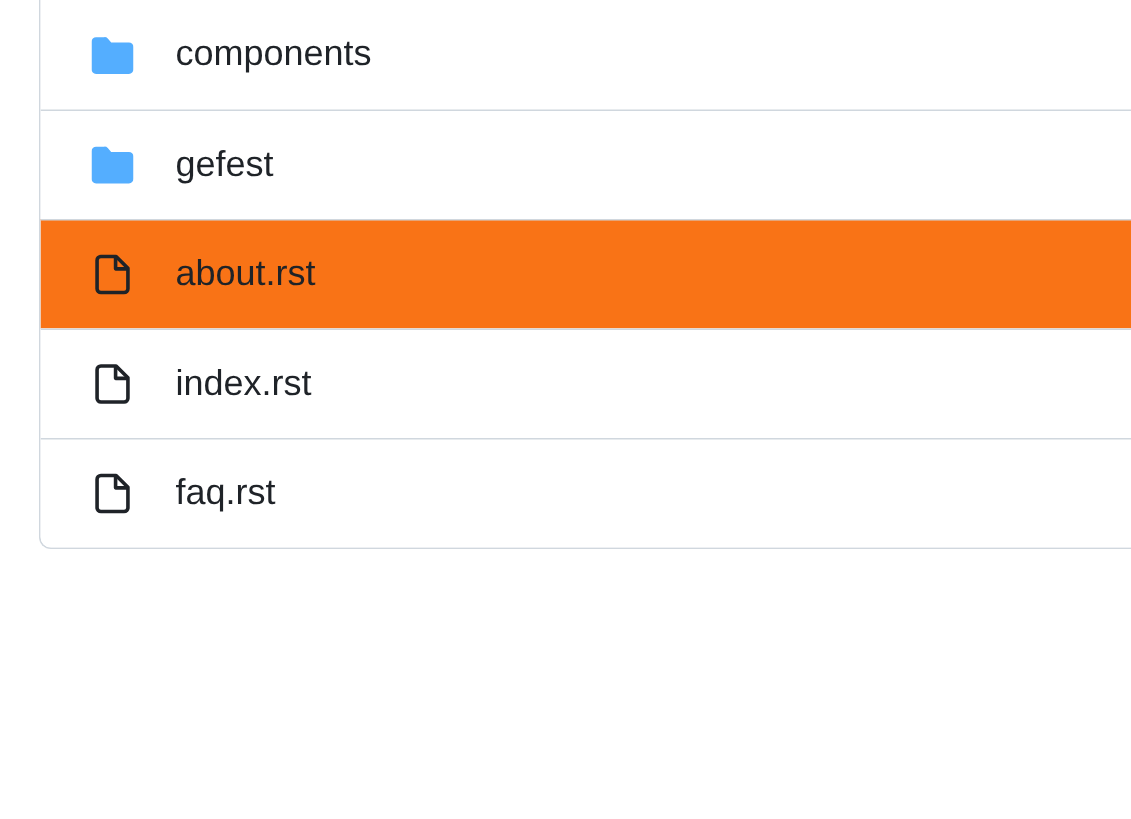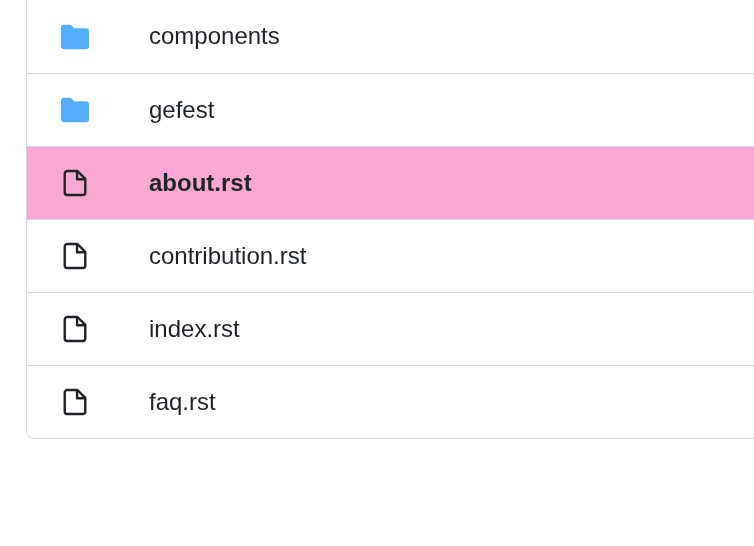--- a/index.html
+++ b/index.html
@@ -20,26 +20,24 @@
     overflow: hidden;
   }
   .row {
     display: flex;
     align-items: center;
     height: 73px;
     padding-left: 34px;
     border-top: 1px solid #d0d7de;
     background: #ffffff;
     cursor: pointer;
-    gap: 32px;
   }
   .row:first-child { border-top: none; }
   .row.highlight {
-    background: #f9a8d4;
-    font-weight: bold;
+    background: #f97316;
   }
   .icon-wrap {
     width: 28px;
     height: 28px;
     display: flex;
     align-items: center;
     justify-content: center;
     flex-shrink: 0;
   }
   .label {
@@ -77,29 +75,20 @@
     <span class="icon-wrap">
       <svg width="24" height="28" viewBox="0 0 14 16" fill="none">
           <path stroke-width="1.4" stroke-linejoin="round" d="M8.4 1H2.5C1.67 1 1 1.67 1 2.5v11c0 .83.67 1.5 1.5 1.5h9c.83 0 1.5-.67 1.5-1.5V5.6L8.4 1Z" stroke="#1f2328"></path>
           <path stroke-width="1.4" stroke-linejoin="round" d="M8.2 1v4.8H13" stroke="#1f2328"></path>
         </svg>
     </span>
     <span class="label">about.rst</span>
   </div>
 
 
-  <div class="row">
-    <span class="icon-wrap">
-      <svg width="24" height="28" viewBox="0 0 14 16" fill="none">
-          <path stroke-width="1.4" stroke-linejoin="round" d="M8.4 1H2.5C1.67 1 1 1.67 1 2.5v11c0 .83.67 1.5 1.5 1.5h9c.83 0 1.5-.67 1.5-1.5V5.6L8.4 1Z" stroke="#1f2328"></path>
-          <path stroke-width="1.4" stroke-linejoin="round" d="M8.2 1v4.8H13" stroke="#1f2328"></path>
-        </svg>
-    </span>
-    <span class="label">contribution.rst</span>
-  </div>
 
   <div class="row">
     <span class="icon-wrap">
       <svg width="24" height="28" viewBox="0 0 14 16" fill="none">
           <path stroke-width="1.4" stroke-linejoin="round" d="M8.4 1H2.5C1.67 1 1 1.67 1 2.5v11c0 .83.67 1.5 1.5 1.5h9c.83 0 1.5-.67 1.5-1.5V5.6L8.4 1Z" stroke="#1f2328"></path>
           <path stroke-width="1.4" stroke-linejoin="round" d="M8.2 1v4.8H13" stroke="#1f2328"></path>
         </svg>
     </span>
     <span class="label">index.rst</span>
   </div>

